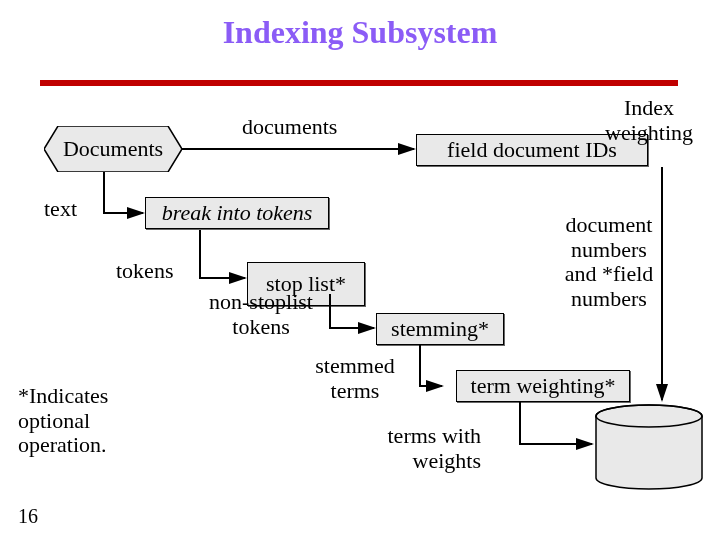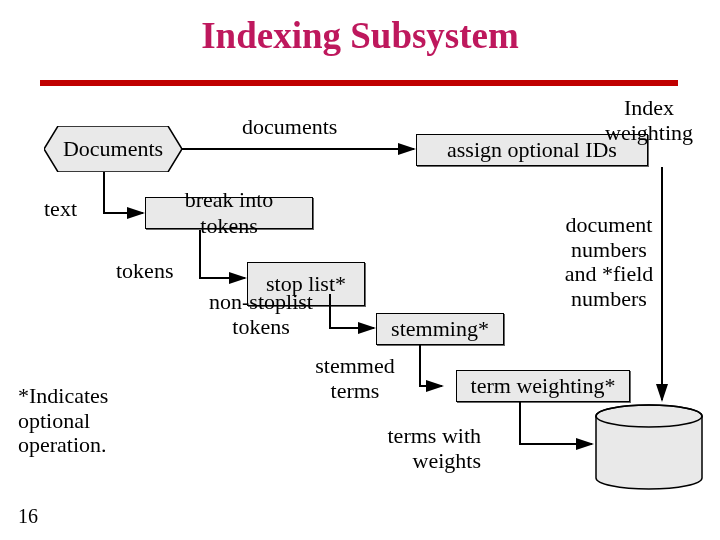--- a/index.html
+++ b/index.html
@@ -7,23 +7,23 @@
     padding: 0;
     width: 720px;
     height: 540px;
     font-family: "Times New Roman", Times, serif;
     background: #fff;
     position: relative;
     overflow: hidden;
   }
   .title {
     text-align: center;
-    font-size: 37px;
+    font-size: 32px;
     font-weight: bold;
-    color: #be185d;
+    color: #8b5cf6;
     margin-top: 14px;
   }
   .redbar {
     position: absolute;
     left: 40px;
     right: 42px;
     top: 80px;
     height: 6px;
     background: #c00000;
   }
@@ -98,25 +98,25 @@
 <div class="title">Indexing Subsystem</div>
 <div class="redbar"></div>
 
 <div class="hex">
   <svg width="138" height="46">
     <polygon points="14,0 124,0 138,23 124,46 14,46 0,23" fill="#e9e9e9" stroke="#000" stroke-width="1.5"></polygon>
   </svg>
   <div class="hex-label">Documents</div>
 </div>
 
-<div class="box" style="left:145px; top:197px; width:168px; height:32px;">break into tokens</div>
+<div class="box" style="left:145px; top:197px; width:184px; height:32px;font-style:italic;">break into tokens</div>
 
 <div class="box" style="left:247px; top:262px; width:118px; height:44px;">stop list*</div>
 
-<div class="box" style="left:416px; top:134px; width:232px; height:32px;">assign optional IDs</div>
+<div class="box" style="left:416px; top:134px; width:232px; height:32px;">field document IDs</div>
 
 <div class="box" style="left:376px; top:313px; width:128px; height:32px;">stemming*</div>
 
 <div class="box" style="left:456px; top:370px; width:174px; height:32px;">term weighting*</div>
 
 <div class="lbl" style="left:242px; top:115px;">documents</div>
 <div class="lbl" style="left:44px; top:197px;">text</div>
 <div class="lbl" style="left:116px; top:259px;">tokens</div>
 <div class="lbl center" style="left:198px; top:290px; width:126px; white-space:pre-line;">non-stoplist
 tokens</div>

